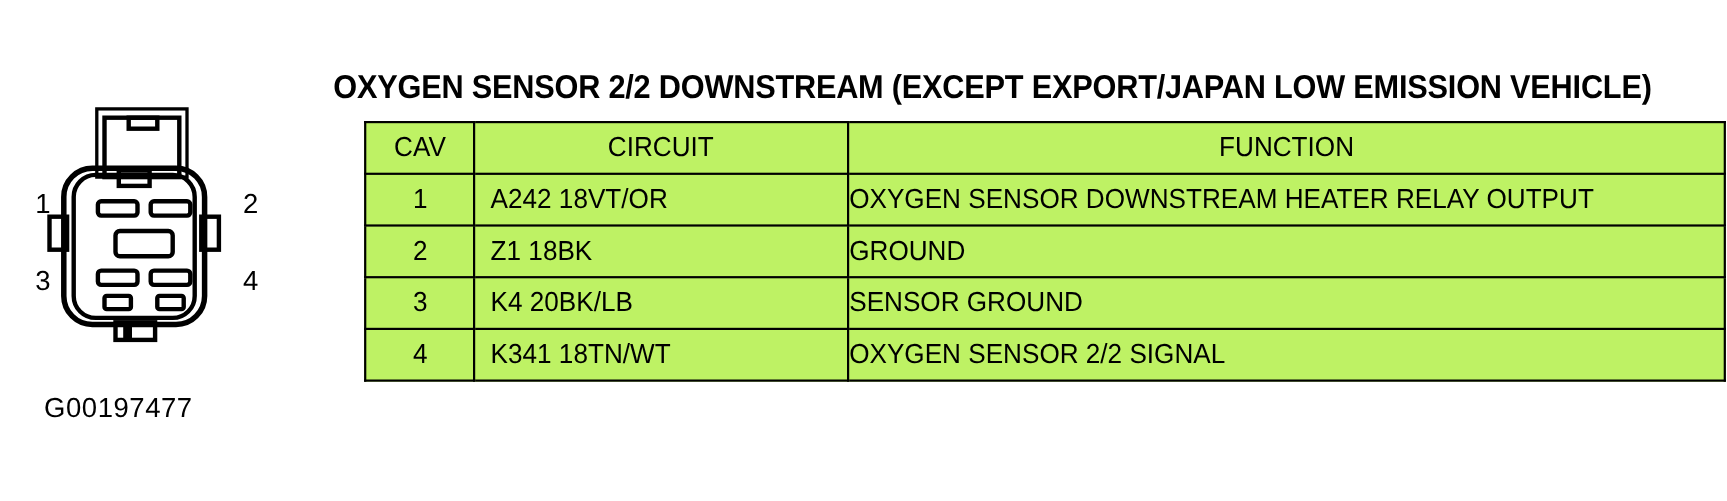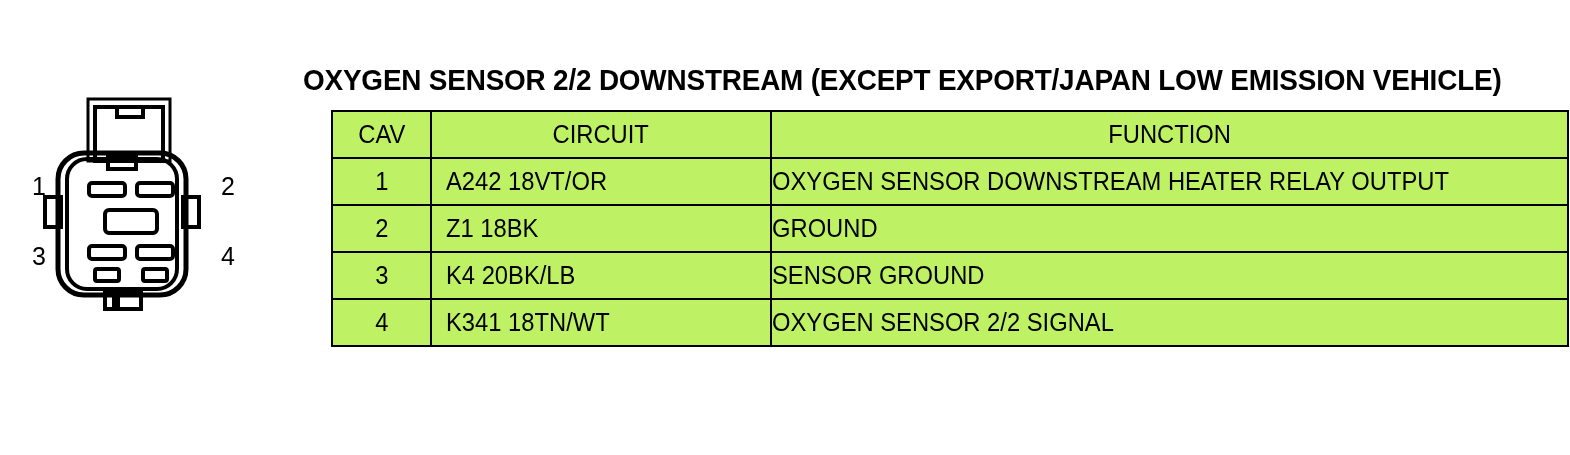--- a/index.html
+++ b/index.html
@@ -154,20 +154,21 @@
 
     <rect x="105" y="208" width="36" height="16" fill="none" stroke="#000" stroke-width="4"></rect>
     <rect x="112" y="210" width="8" height="14" fill="#000" stroke="none"></rect>
   </svg>
 
   <span class="pin-number" id="pin-label-1">1</span>
   <span class="pin-number" id="pin-label-2">2</span>
   <span class="pin-number" id="pin-label-3">3</span>
   <span class="pin-number" id="pin-label-4">4</span>
 
+  <div id="part-number">G00197477</div>
 </div>
 
 <div id="table-title">OXYGEN SENSOR 2/2 DOWNSTREAM (EXCEPT EXPORT/JAPAN LOW EMISSION VEHICLE)</div>
 
 <table id="pinout-table">
   <thead>
     <tr>
       <th class="col-cav">
         <span class="cell-text">CAV</span>
       </th>

